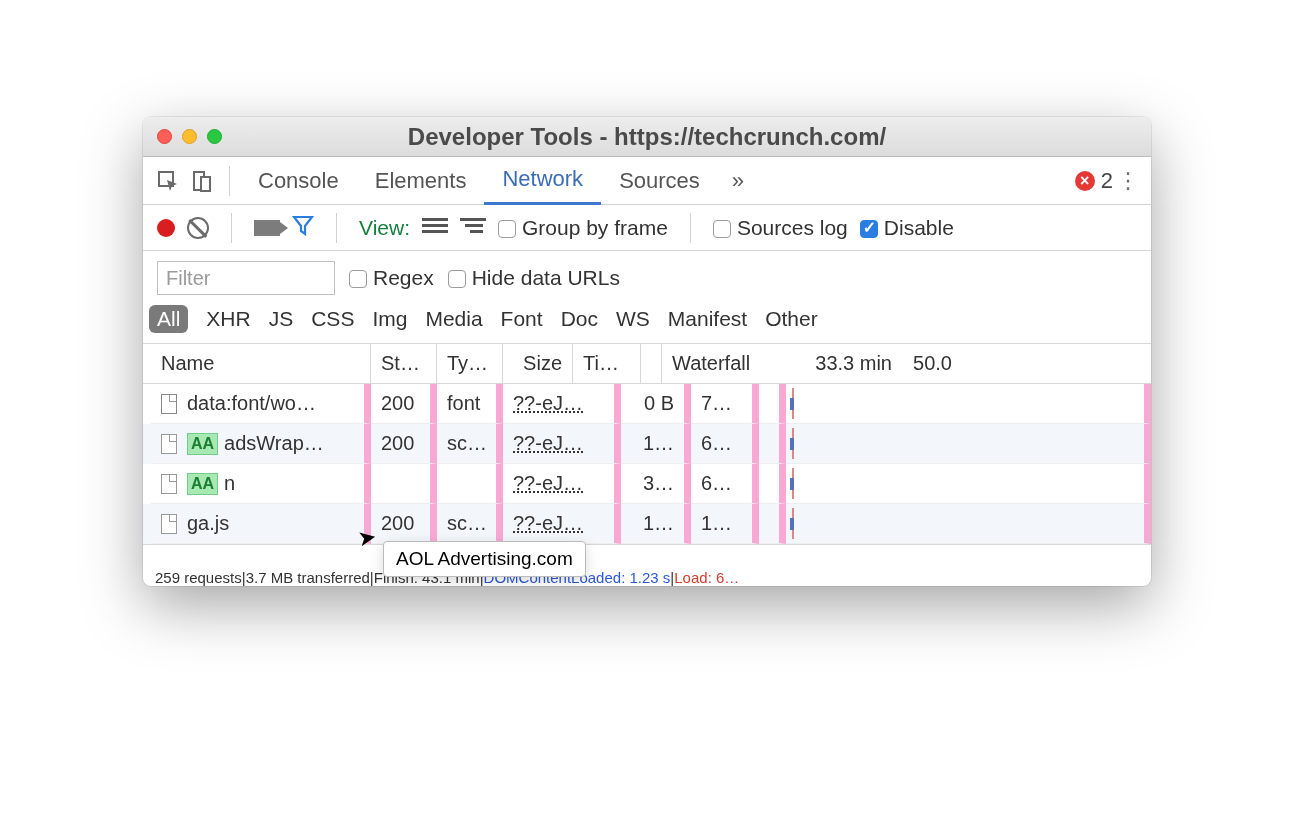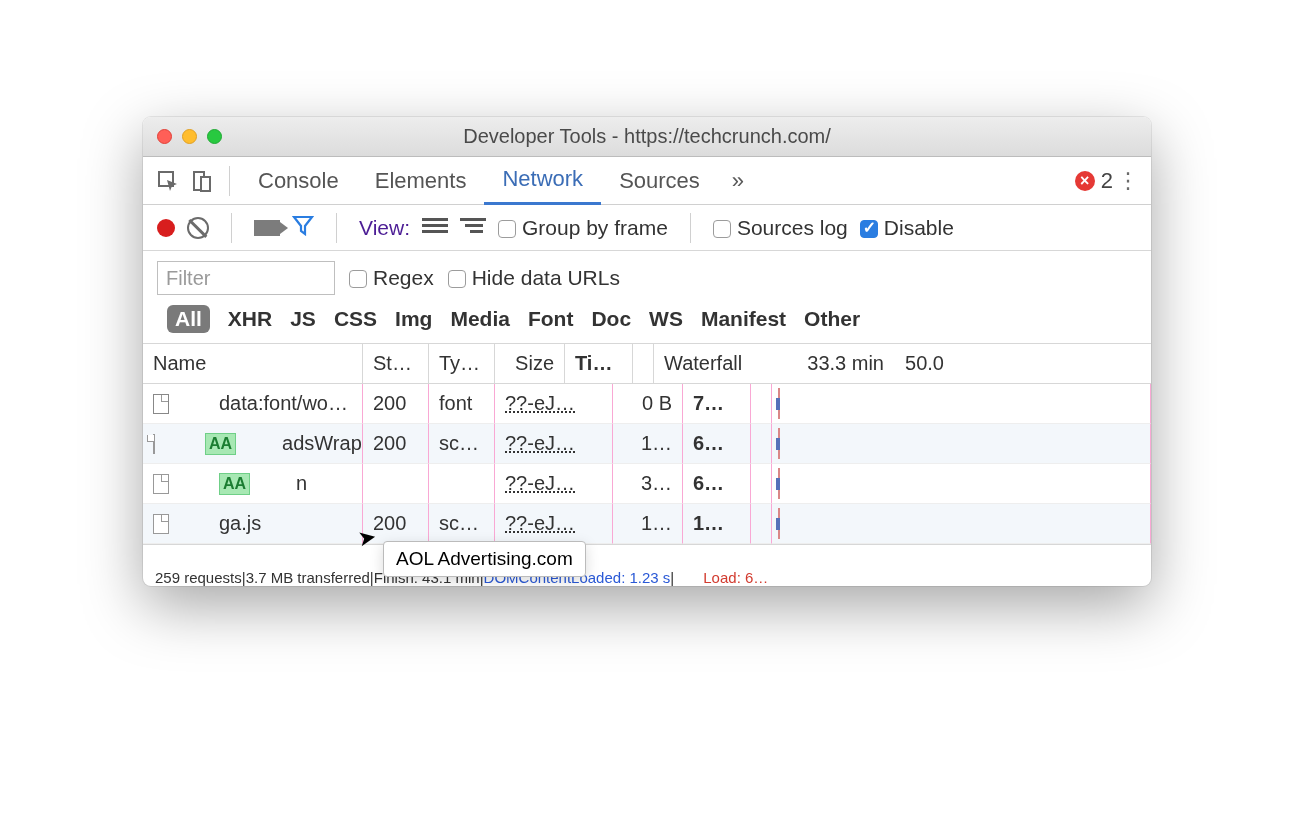--- a/index.html
+++ b/index.html
@@ -28,21 +28,21 @@
   align-items: center;
   position: relative;
 }
 .traffic-lights { display: flex; gap: 10px; margin-left: 14px; }
 .tl { width: 15px; height: 15px; border-radius: 50%; }
 .tl.red { background: #ff5f57; border: 1px solid #e14138; }
 .tl.yellow { background: #ffbd2e; border: 1px solid #e0a024; }
 .tl.green { background: #28c940; border: 1px solid #20a933; }
 .title {
   position: absolute; left: 0; right: 0; text-align: center;
-  font-size: 20px; color: #4a4a4a; font-weight: 400;
+  font-size: 24px; color: #4a4a4a; font-weight: 700;
   pointer-events: none;
 }
 .tabstrip {
   height: 48px; display: flex; align-items: center;
   border-bottom: 1px solid #d0d0d0; padding: 0 8px;
   font-size: 22px; color: #555; gap: 0;
 }
 .tool-icon { width: 34px; height: 34px; display:flex; align-items:center; justify-content:center; color:#6a6a6a; }
 .vsep { width: 1px; height: 30px; background: #d0d0d0; margin: 0 10px; }
 .tab { padding: 0 18px; height: 48px; display:flex; align-items:center; cursor:pointer; color:#555; }
@@ -56,44 +56,44 @@
 .toolbar {
   height: 46px; display:flex; align-items:center; padding: 0 14px;
   border-bottom: 1px solid #d7d7d7; font-size: 21px; color:#333; gap: 12px;
 }
 .rec-dot { width:18px; height:18px; border-radius:50%; background:#d81e1e; }
 .no-sign { width:22px; height:22px; border:2.5px solid #6b6b6b; border-radius:50%; position:relative; }
 .no-sign::after { content:""; position:absolute; width:24px; height:2.5px; background:#6b6b6b; top:8px; left:-3px; transform:rotate(45deg); }
 .cam-ic { width:26px; height:16px; background:#7c7c7c; position:relative; }
 .cam-ic::after { content:""; position:absolute; right:-8px; top:2px; border-left:8px solid #7c7c7c; border-top:6px solid transparent; border-bottom:6px solid transparent; }
 .funnel { color:#2a7de1; font-size:22px; }
-.lbl { color:#4c1d95; }
+.lbl { color:#15803d; }
 .tb-btn { width:26px; height:20px; display:flex; flex-direction:column; gap:3px; }
 .tb-btn .bar { height:3px; background:#555; }
 .tb-btn.stagger .bar:nth-child(2){ width:70%; margin-left:20%; }
 .tb-btn.stagger .bar:nth-child(3){ width:50%; margin-left:40%; }
 .chk { width:18px; height:18px; border:1.5px solid #9c9c9c; border-radius:4px; display:inline-block; vertical-align:middle; margin-right:6px; }
 .chk.on { background:#2a7de1; border-color:#2a7de1; position:relative; }
 .chk.on::after { content:"✓"; color:#fff; position:absolute; top:-3px; left:2px; font-size:16px; font-weight:bold; }
 .filterbar {
   padding: 10px 14px 6px; display:flex; align-items:center; gap:14px; font-size:21px; color:#333;
 }
 .filter-input {
   width: 178px; height: 34px; border:1px solid #bfbfbf; font-size:20px; padding: 2px 8px;
   font-family: inherit; color:#333;
 }
 .filter-input::placeholder { color:#9a9a9a; }
-.typebar { padding: 4px 24px 10px; display:flex; align-items:center; gap:18px; font-size:21px; color:#333; border-bottom:1px solid #d7d7d7;font-weight:bold; }
+.typebar { padding: 4px 6px 10px; display:flex; align-items:center; gap:18px; font-size:21px; color:#333; border-bottom:1px solid #d7d7d7; }
 .pill { background:#7a7a7a; color:#fff; border-radius:6px; padding:2px 8px; }
 .grid .hdr { display:flex; height:40px; border-bottom:1px solid #d7d7d7; font-size:20px; color:#333; }
 .grid .hdr .cell { border-right:1px solid #d7d7d7; padding:6px 10px; display:flex; align-items:center; white-space:nowrap; overflow:hidden; }
 .grid .row { display:flex; height:40px; font-size:20px; color:#333; }
-.grid .row .cell { border-right:1px solid #f9a8d4; border-bottom:1px solid #eee; padding:4px 10px; display:flex; align-items:center; white-space:nowrap; overflow:hidden;gap:40px; }
+.grid .row .cell { border-right:7px solid #f9a8d4; border-bottom:1px solid #eee; padding:4px 10px; display:flex; align-items:center; white-space:nowrap; overflow:hidden; }
 .grid .row.alt { background:#f3f7fb; }
-.c-name{ width:220px; } .c-st{ width:66px; } .c-ty{ width:66px;text-align:right; } .c-init{ width:118px; } .c-size{ width:70px; justify-content:flex-end; } .c-time{ width:68px;font-weight:bold; } .c-wf{ flex:1; position:relative; }
+.c-name{ width:220px;margin-left:8px; } .c-st{ width:66px; } .c-ty{ width:66px;text-align:right; } .c-init{ width:118px; } .c-size{ width:70px; justify-content:flex-end; } .c-time{ width:68px; } .c-wf{ flex:1; position:relative; }
 .c-tick { width:130px; justify-content:flex-end; padding-right:24px; }
 .c-tick2 { width: 60px; justify-content:flex-end; }
 .init-link { color:#333; text-decoration: underline dotted; text-align: right; }
 .file-ic { width:16px; height:20px; border:1.5px solid #999; background:#fff; margin-right:10px; position:relative; }
 .file-ic::after { content:""; position:absolute; top:0; right:0; width:6px; height:6px; background:#fff; border-left:1.5px solid #999; border-bottom:1.5px solid #999; }
 .file-ic.hollow { border-color:#888; background:transparent; }
 .badge-aa { background:#a7e8b3; color:#1b7d31; font-weight:bold; font-size:16px; padding:1px 3px; border:1px solid #6fcf87; margin-right:6px; }
 .wf-line { position:absolute; top:4px; bottom:4px; width:2px; background:#d98787; }
 .wf-mark { position:absolute; width:4px; height:12px; background:#5671b9; top:14px; }
 .tooltip {
@@ -103,21 +103,21 @@
 }
 .cursor {
   position:absolute; left:215px; top:408px; z-index:30; font-size:22px; color:#000;
   transform: rotate(-10deg);
 }
 .status {
   height:42px; border-top:1px solid #d7d7d7; display:flex; align-items:flex-end;
   padding: 0 12px; font-size:15px; color:#333; white-space:nowrap; overflow:hidden;
 }
 .st-blue { color:#2a59d6; }
-.st-red { color:#d23b2f;margin-left:29px; }
+.st-red { color:#d23b2f; }
 </style>
 </head>
 <body>
 
 <div class="window">
 
   <div class="titlebar">
     <div class="traffic-lights">
       <div class="tl red"></div>
       <div class="tl yellow"></div>

